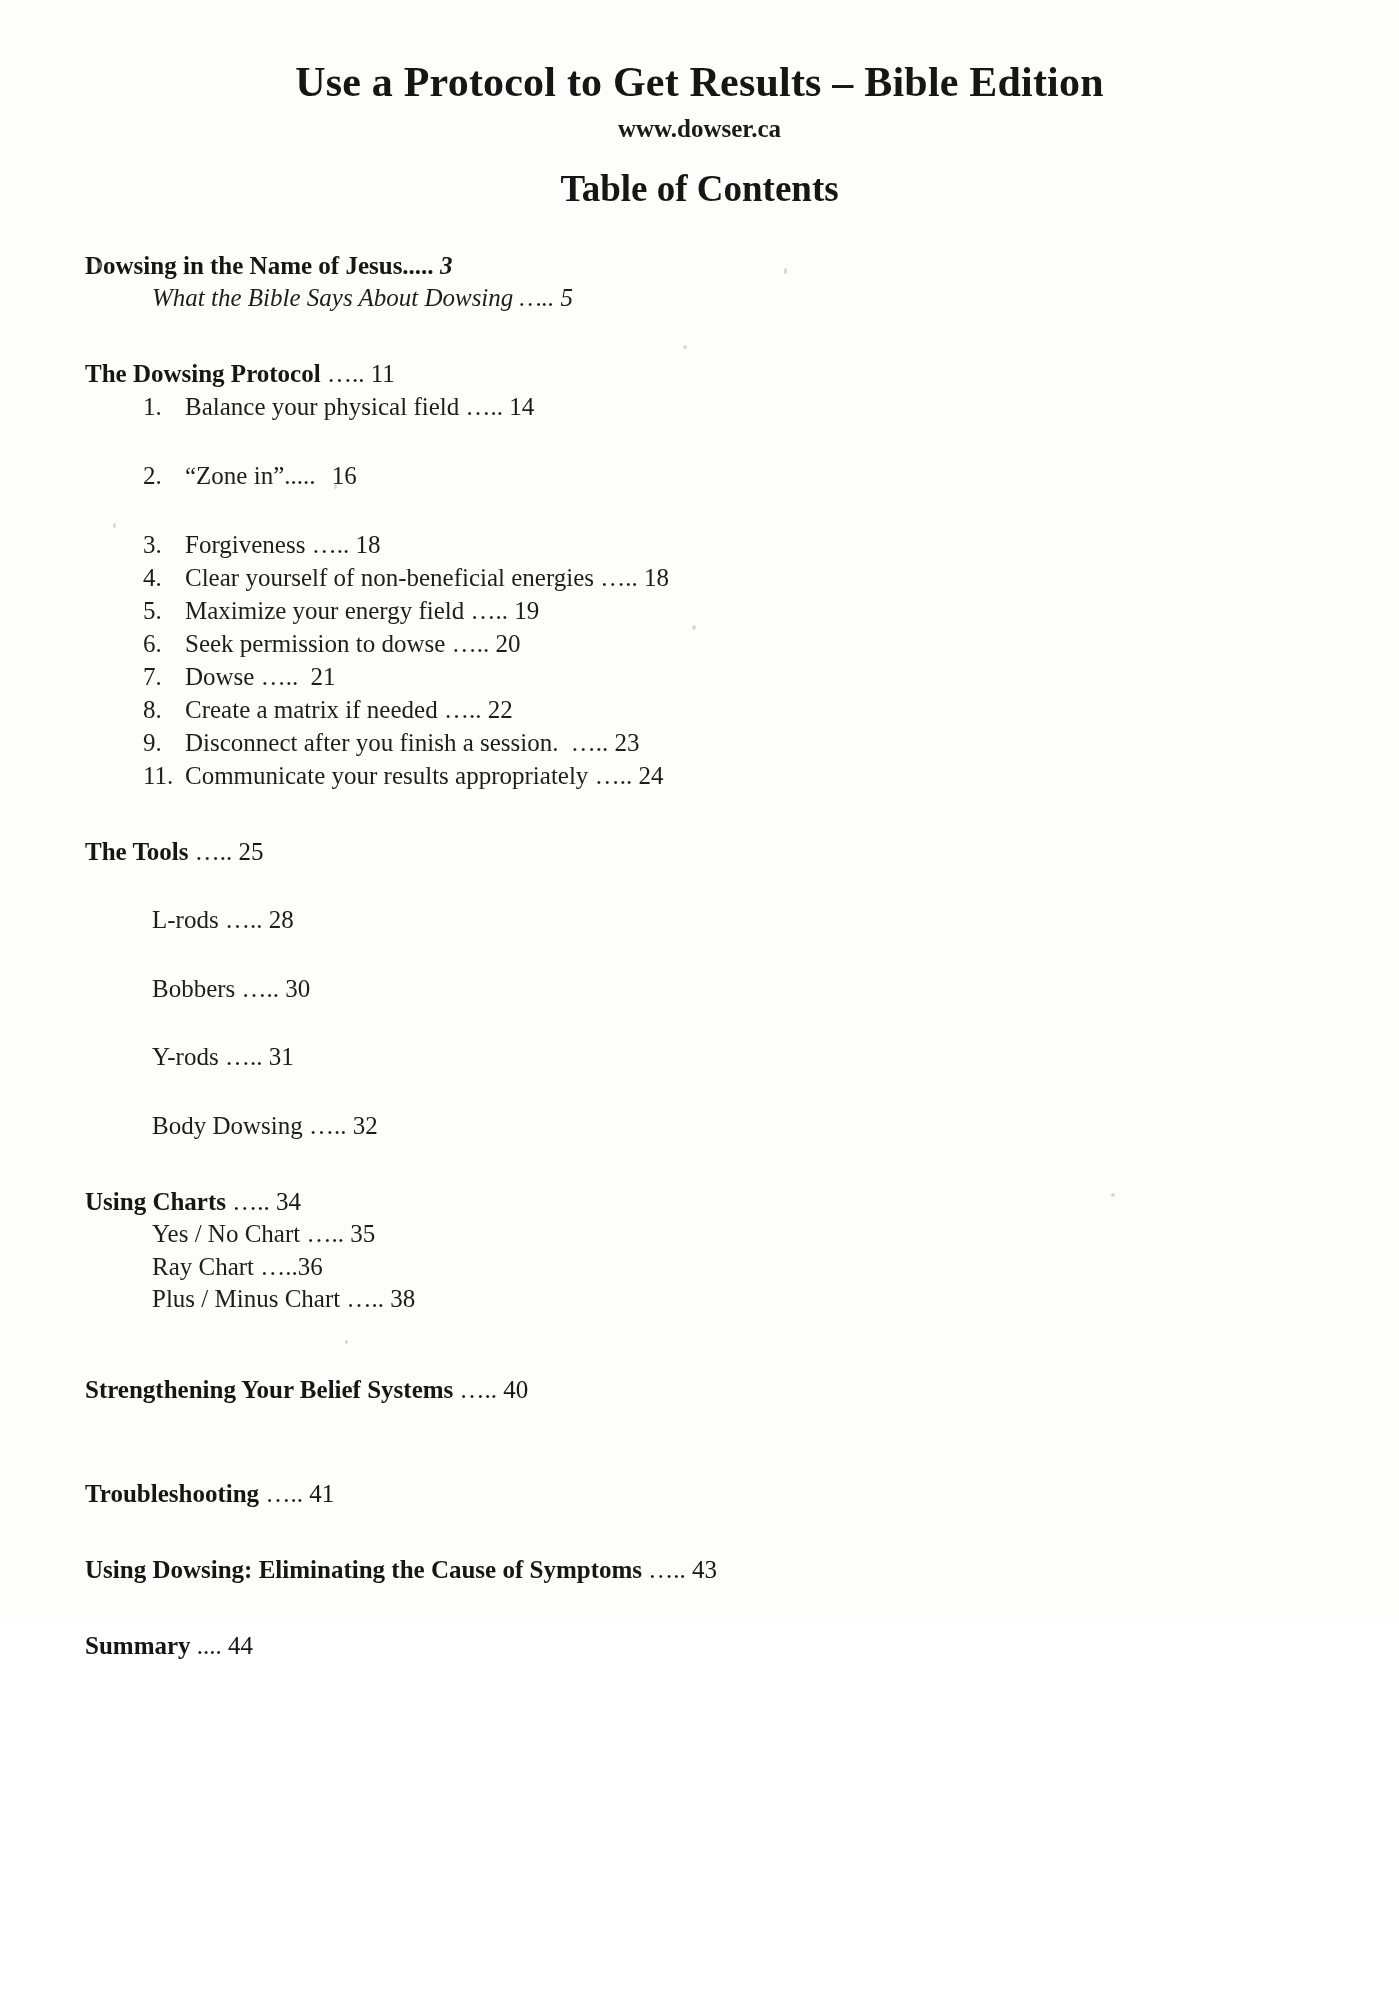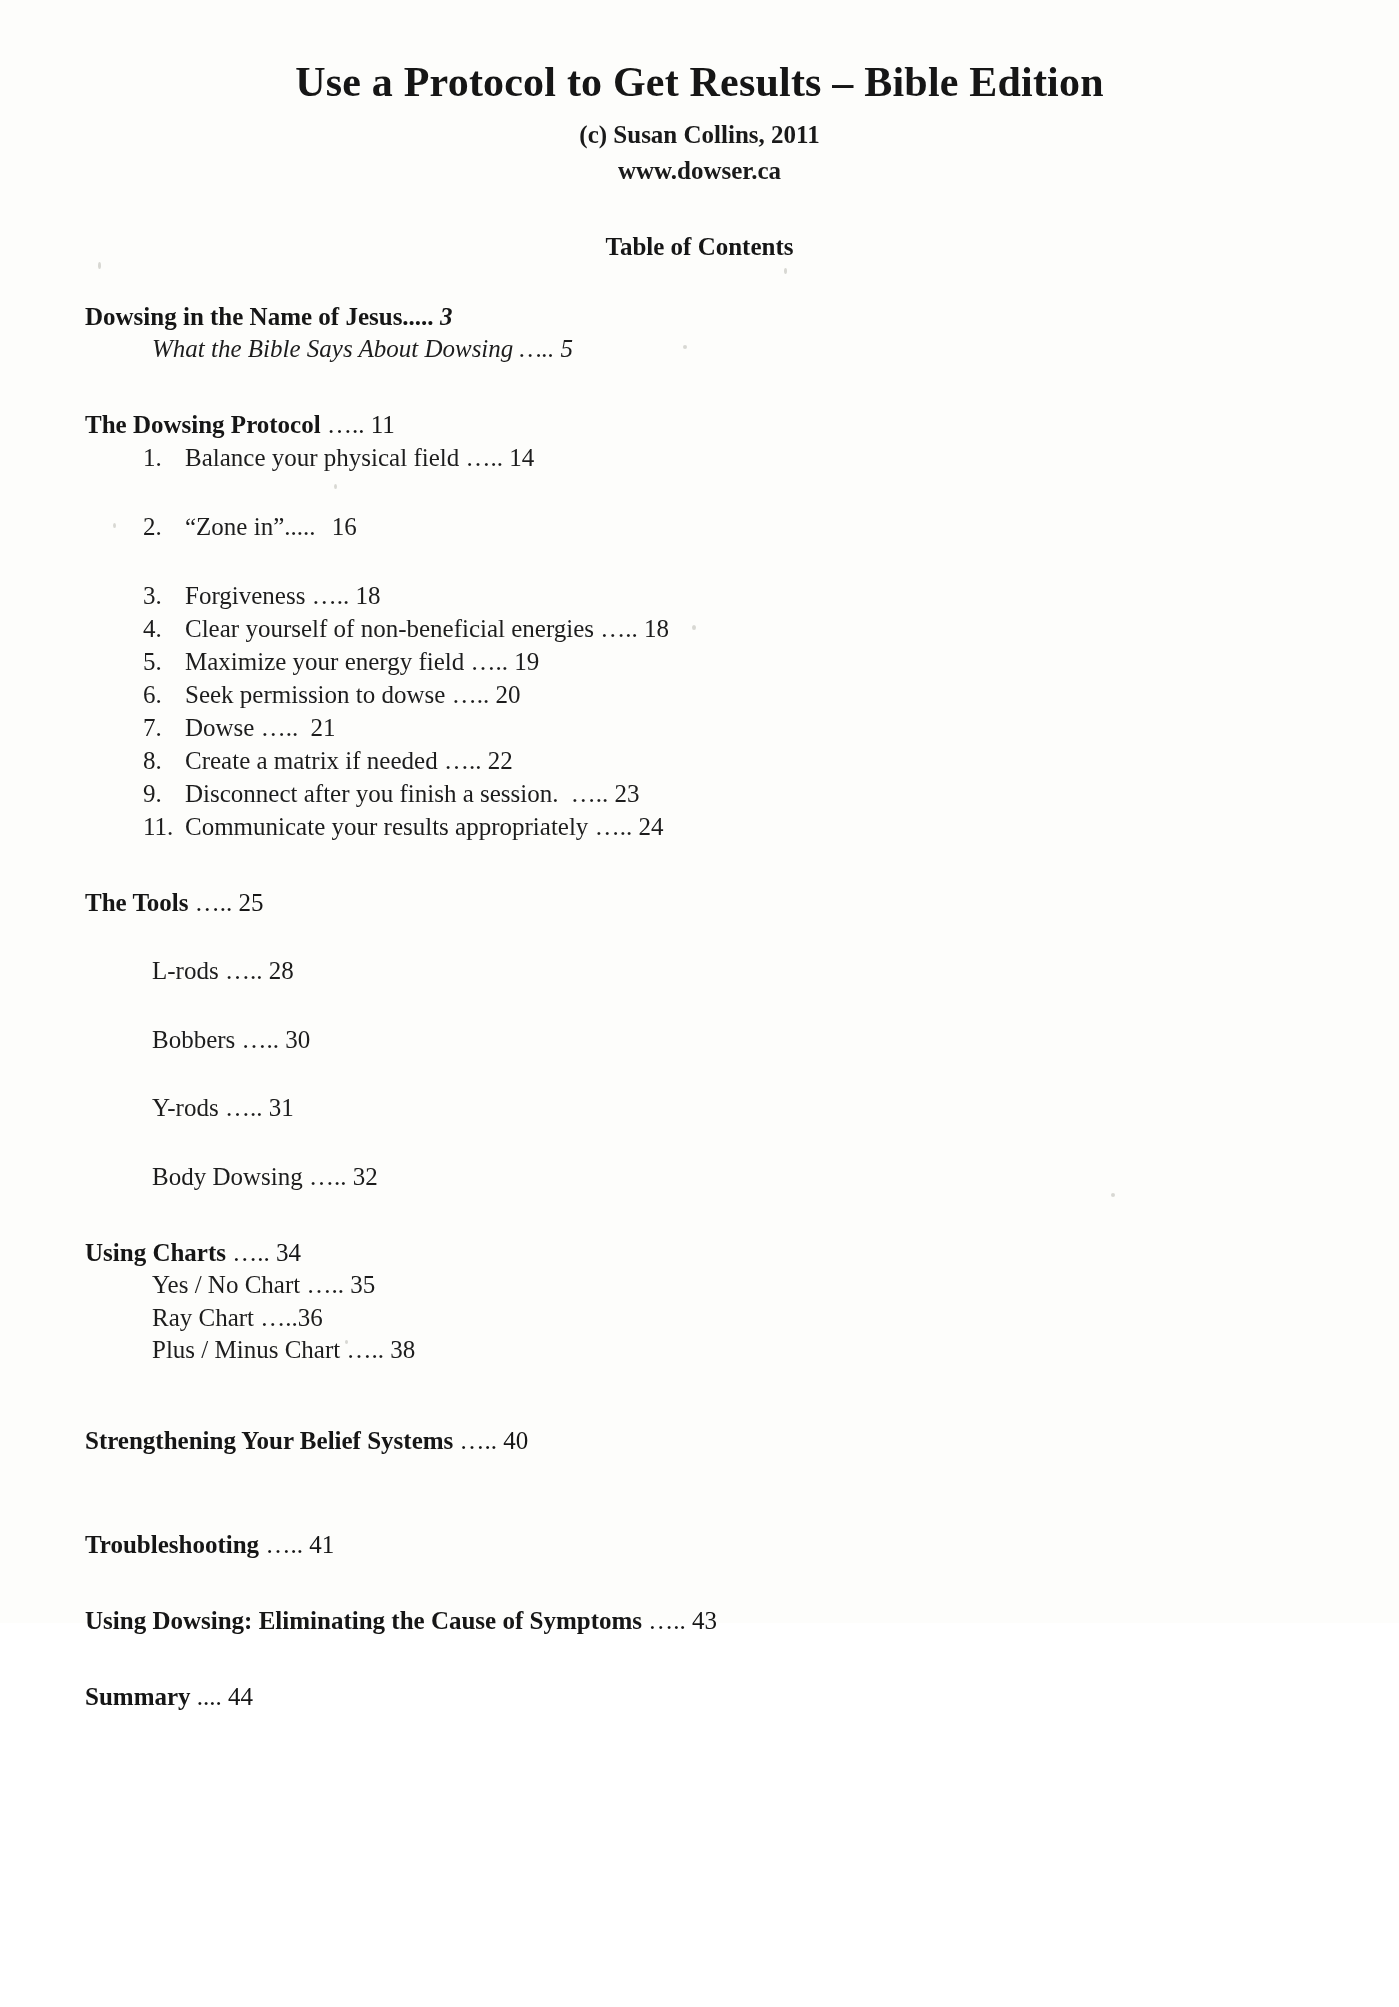--- a/index.html
+++ b/index.html
@@ -43,23 +43,23 @@
     margin-top: 14px;
     color: #1a1a1a;
   }
   .doc-website {
     font-size: 25px;
     font-weight: bold;
     margin-top: 8px;
     color: #1a1a1a;
   }
   .toc-heading {
-    font-size: 25px;
-    font-weight: bold;
-    margin-top: 48px;
+    font-size: 37px;
+    font-weight: bold;
+    margin-top: 24px;
     color: #161616;
   }
 
   
   .toc {
     margin-top: 40px;
     padding-left: 85px;
     padding-right: 63px;
   }
 
@@ -127,21 +127,20 @@
   <div class="speck" style="left:683px; top:345px; width:4px; height:4px;"></div>
   <div class="speck" style="left:334px; top:484px; width:3px; height:5px;"></div>
   <div class="speck" style="left:113px; top:523px; width:3px; height:5px;"></div>
   <div class="speck" style="left:692px; top:625px; width:4px; height:5px;"></div>
   <div class="speck" style="left:784px; top:268px; width:3px; height:6px;"></div>
   <div class="speck" style="left:1111px; top:1193px; width:4px; height:4px;"></div>
   <div class="speck" style="left:345px; top:1340px; width:3px; height:4px;"></div>
 
   <div class="masthead">
     <h1 class="doc-title">Use a Protocol to Get Results – Bible Edition</h1>
-    <div class="doc-copyright">(c) Susan Collins, 2011</div>
     <div class="doc-website">www.dowser.ca</div>
     <div class="toc-heading">Table of Contents</div>
   </div>
 
   <div class="toc">
 
     <div class="entry-l1">
       <span>Dowsing in the Name of Jesus.....</span>
       <span class="pagenum-italic">3</span>
     </div>

